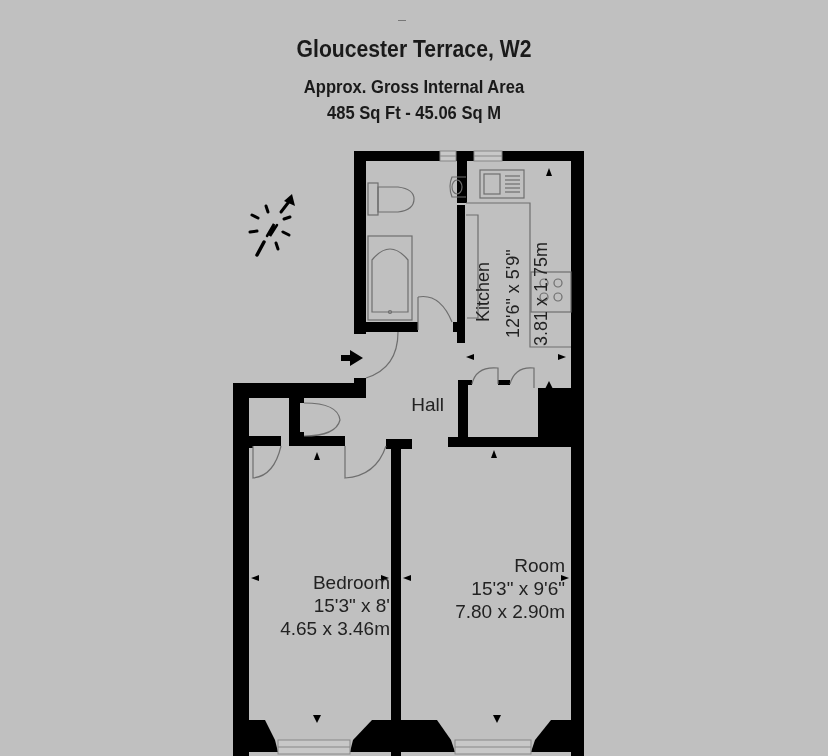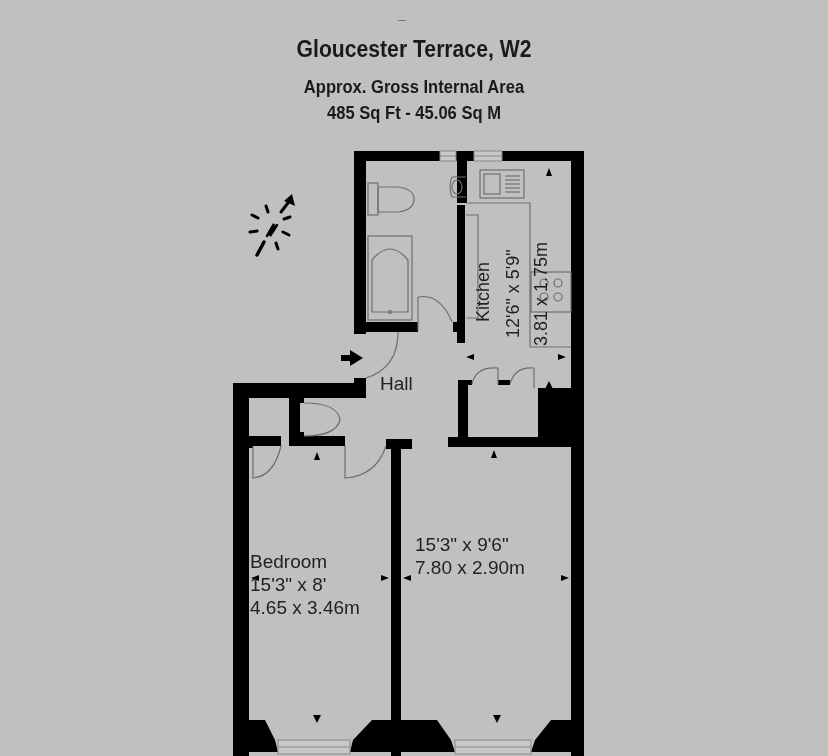--- a/index.html
+++ b/index.html
@@ -3,21 +3,21 @@
 <meta charset="utf-8">
 <style>
   html,body{margin:0;padding:0;}
   body{width:828px;height:756px;background:#c0c0c0;position:relative;overflow:hidden;font-family:"Liberation Sans",sans-serif;color:#1a1a1a;}
   .title{position:absolute;left:0;width:828px;text-align:center;top:36px;font-size:23px;font-weight:bold;transform:scaleX(0.92);letter-spacing:0px;}
   .sub{position:absolute;left:0;width:828px;text-align:center;font-size:18px;font-weight:bold;transform:scaleX(0.92);}
   .sub1{top:77px;}
   .sub2{top:103px;}
   .tick{position:absolute;left:398px;top:20px;width:8px;height:1px;background:#777;}
   svg{position:absolute;left:0;top:0;}
-  .lbl{position:absolute;text-align:left;font-size:19px;line-height:23px;color:#222;}
+  .lbl{position:absolute;text-align:right;font-size:19px;line-height:23px;color:#222;margin-top:21px;}
   .klbl{position:absolute;font-size:18px;line-height:22px;color:#222;transform-origin:left top;transform:rotate(-90deg);white-space:nowrap;}
 </style>
 </head>
 <body>
 
 <div class="tick"></div>
 <div class="title">Gloucester Terrace, W2</div>
 <div class="sub sub1">Approx. Gross Internal Area</div>
 <div class="sub sub2">485 Sq Ft  -  45.06 Sq M</div>
 
@@ -165,15 +165,16 @@
 <div class="klbl" style="left:502px;top:338px;">12'6" x 5'9"</div>
 <div class="klbl" style="left:530px;top:346px;">3.81 x 1.75m</div>
 
 <div class="lbl" style="left:250px;top:550px;width:140px;">
   <div>Bedroom</div>
   <div>15'3" x 8'</div>
   <div>4.65 x 3.46m</div>
 </div>
 
 <div class="lbl" style="left:415px;top:533px;width:150px;">
+  <div>Room</div>
   <div>15'3" x 9'6"</div>
   <div>7.80 x 2.90m</div>
 </div>
 
 </body></html>

